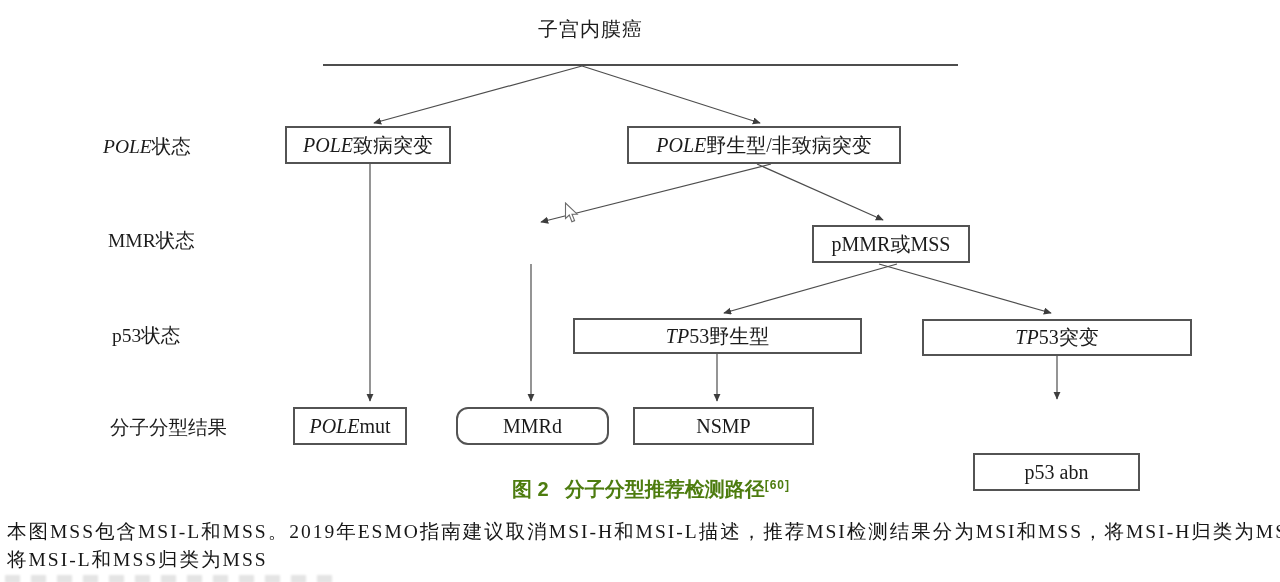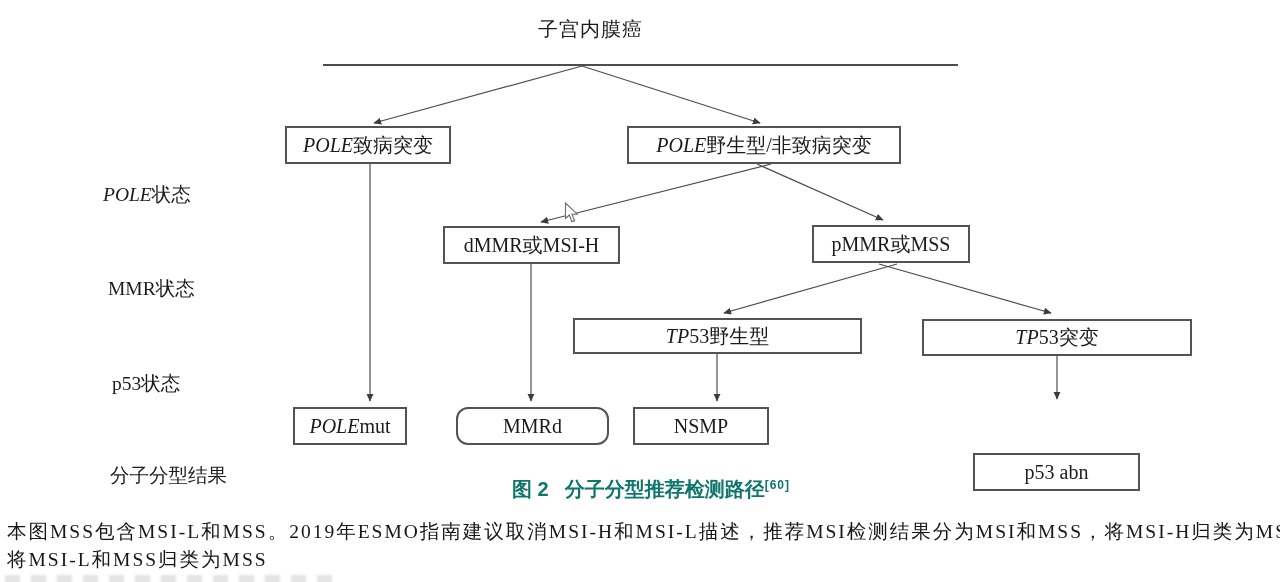--- a/index.html
+++ b/index.html
@@ -6,46 +6,46 @@
   html,body { background:#ffffff; }
   .stage {
     position:relative; width:1280px; height:582px; background:#ffffff;
     font-family:"Liberation Serif","DejaVu Serif",serif; color:#1b1b1b;
     overflow:hidden;
   }
   .wires { position:absolute; left:0; top:0; width:1280px; height:582px; }
 
   .title { position:absolute; left:538px; top:16px; font-size:20px; letter-spacing:1px; white-space:nowrap; }
 
-  .rowlabel { position:absolute; font-size:19.5px; white-space:nowrap;margin-top:48px; }
+  .rowlabel { position:absolute; font-size:19.5px; white-space:nowrap; }
   #rl0 { left:103px; top:133px; }
   #rl1 { left:108px; top:227px; }
   #rl2 { left:112px; top:322px; }
   #rl3 { left:110px; top:414px; }
 
   .node {
     position:absolute; border:2px solid #535353; background:#fff;
     display:flex; align-items:center; justify-content:center;
     font-size:20px; white-space:nowrap;
   }
   #b1  { left:285px; top:126px; width:166px; height:38px; }
   #b2  { left:627px; top:126px; width:274px; height:38px; }
   #b3  { left:443px; top:226px; width:177px; height:38px; }
   #b4  { left:812px; top:225px; width:158px; height:38px; }
   #b5  { left:573px; top:318px; width:289px; height:36px; }
   #b6  { left:922px; top:319px; width:270px; height:37px; }
   #b7  { left:293px; top:407px; width:114px; height:38px; }
   #b8  { left:456px; top:407px; width:153px; height:38px;border-radius:12px; }
-  #b9  { left:633px; top:407px; width:136px; height:38px; }
+  #b9  { left:633px; top:407px; width:181px; height:38px; }
   #b10 { left:973px; top:405px; width:167px; height:38px;margin-top:48px; }
 
   .caption {
     position:absolute; top:476px; left:0; right:0; text-align:center;
     padding-left:22px; font-family:"Liberation Sans","DejaVu Sans",sans-serif;
-    font-weight:bold; font-size:20px; color:#0f766e;
+    font-weight:bold; font-size:20px; color:#4d7c0f;
   }
   .caption .cap-label { margin-right:16px; }
   .caption sup { font-size:12px; vertical-align:7px; letter-spacing:1px; font-weight:bold; }
 
   .footnote { position:absolute; left:7px; top:518px; width:1270px;
     font-size:19.5px; letter-spacing:2px; line-height:28px; color:#161616; }
   .footnote div { white-space:nowrap; }
 
   .cursor { position:absolute; left:564px; top:202px; }
 
@@ -89,23 +89,20 @@
   <div class="node" id="b1">
       <span></span>
       <i>POLE</i>
       <span>致病突变</span>
     </div>
   <div class="node" id="b2">
       <span></span>
       <i>POLE</i>
       <span>野生型/非致病突变</span>
     </div>
-  <div class="node" id="b3">
-      <span>dMMR或MSI-H</span>
-    </div>
   <div class="node" id="b4">
       <span>pMMR或MSS</span>
     </div>
   <div class="node" id="b5">
       <i>TP</i>
       <span>53野生型</span>
     </div>
   <div class="node" id="b6">
       <i>TP</i>
       <span>53突变</span>

